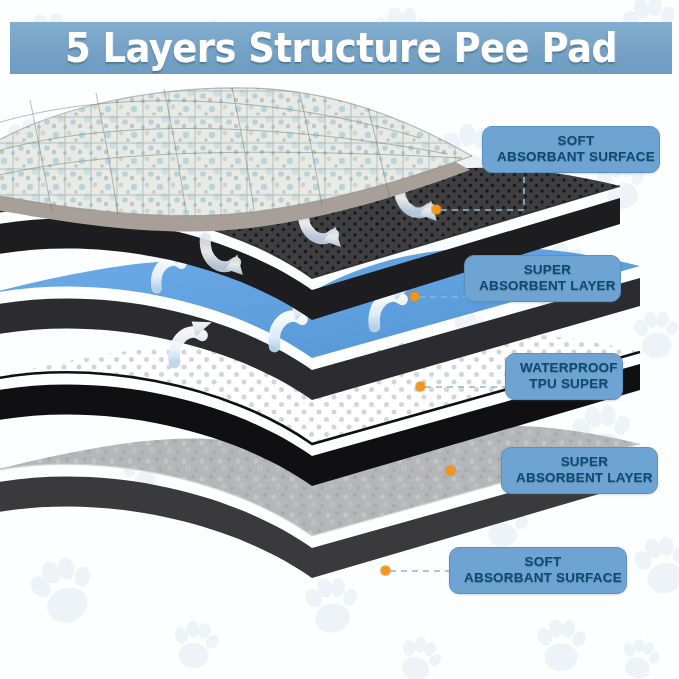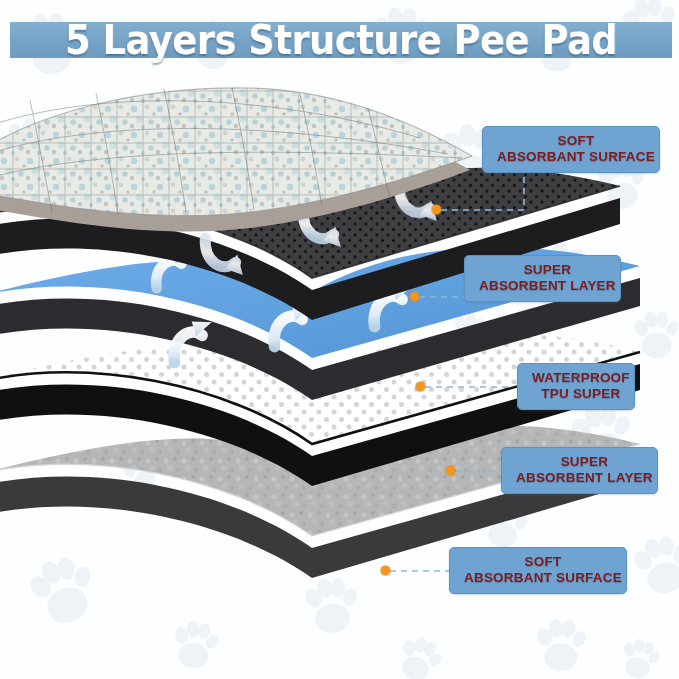--- a/index.html
+++ b/index.html
@@ -18,21 +18,21 @@
 
   
   #paw-bg{
     position:absolute;left:0;top:0;width:679px;height:679px;
     z-index:0;pointer-events:none;
   }
 
   
   #banner{
     position:absolute;left:10px;top:22px;
-    width:662px;height:36px;
+    width:662px;height:52px;
     background:linear-gradient(180deg,#83aecf 0%,#75a2c6 55%,#6e9cc2 100%);
     z-index:5;
     display:flex;align-items:center;justify-content:center;
   }
   #banner-title{
     font-family:"DejaVu Sans", sans-serif;
     font-weight:bold;
     font-size:40px;
     letter-spacing:-0.5px;
     color:#ffffff;
@@ -50,25 +50,25 @@
     width:679px;height:601px;
     z-index:2;
   }
 
   
   .callout{
     position:absolute;
     z-index:8;
     background:#6fa3d2;
     border:1px solid #5b90c3;
-    border-radius:5px;
+    border-radius:10px;
     box-shadow:0 1px 2px rgba(80,110,140,.25);
     padding:6px 4px 7px 14px;
     text-align:center;
-    color:#7f1d1d;
+    color:#0c4a6e;
     font-weight:bold;
     font-size:13.5px;
     line-height:1.18;
     letter-spacing:.2px;
     white-space:nowrap;
     text-shadow:0 1px 1px rgba(50,80,110,.35);
   }
   .callout .l1{display:block;}
   .callout .l2{display:block;}
 
@@ -295,21 +295,21 @@
   <div class="callout" style="left:482px;top:126px;">
     <span class="l1">SOFT</span>
     <span class="l2">ABSORBANT SURFACE</span>
   </div>
 
   <div class="callout" style="left:464px;top:255px;">
     <span class="l1">SUPER</span>
     <span class="l2">ABSORBENT LAYER</span>
   </div>
 
-  <div class="callout" style="left:505px;top:363px;margin-left:12px;">
+  <div class="callout" style="left:505px;top:353px;">
     <span class="l1">WATERPROOF</span>
     <span class="l2">TPU SUPER</span>
   </div>
 
   <div class="callout" style="left:501px;top:447px;">
     <span class="l1">SUPER</span>
     <span class="l2">ABSORBENT LAYER</span>
   </div>
 
   <div class="callout" style="left:449px;top:547px;">

